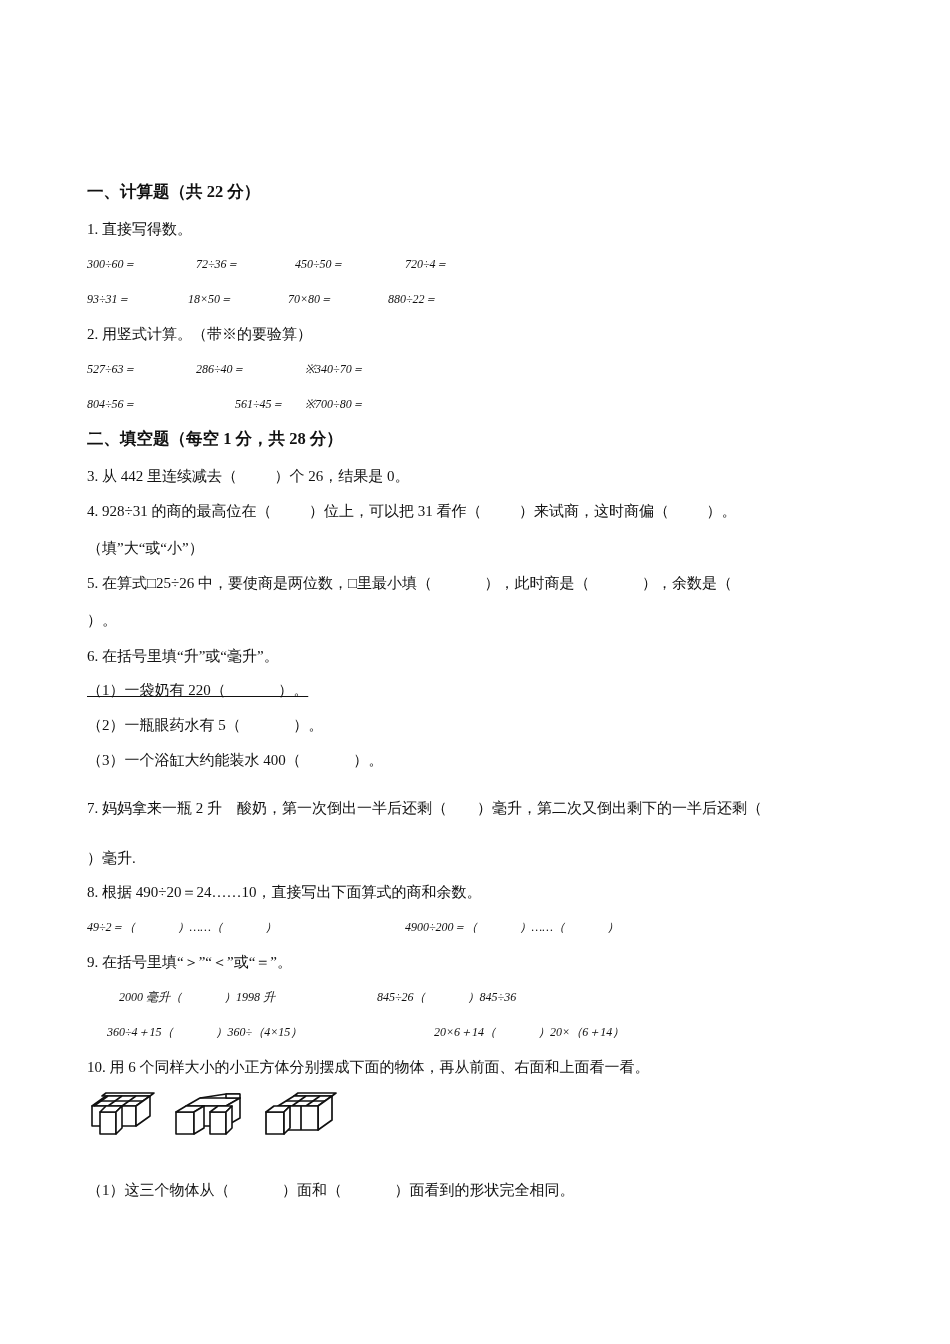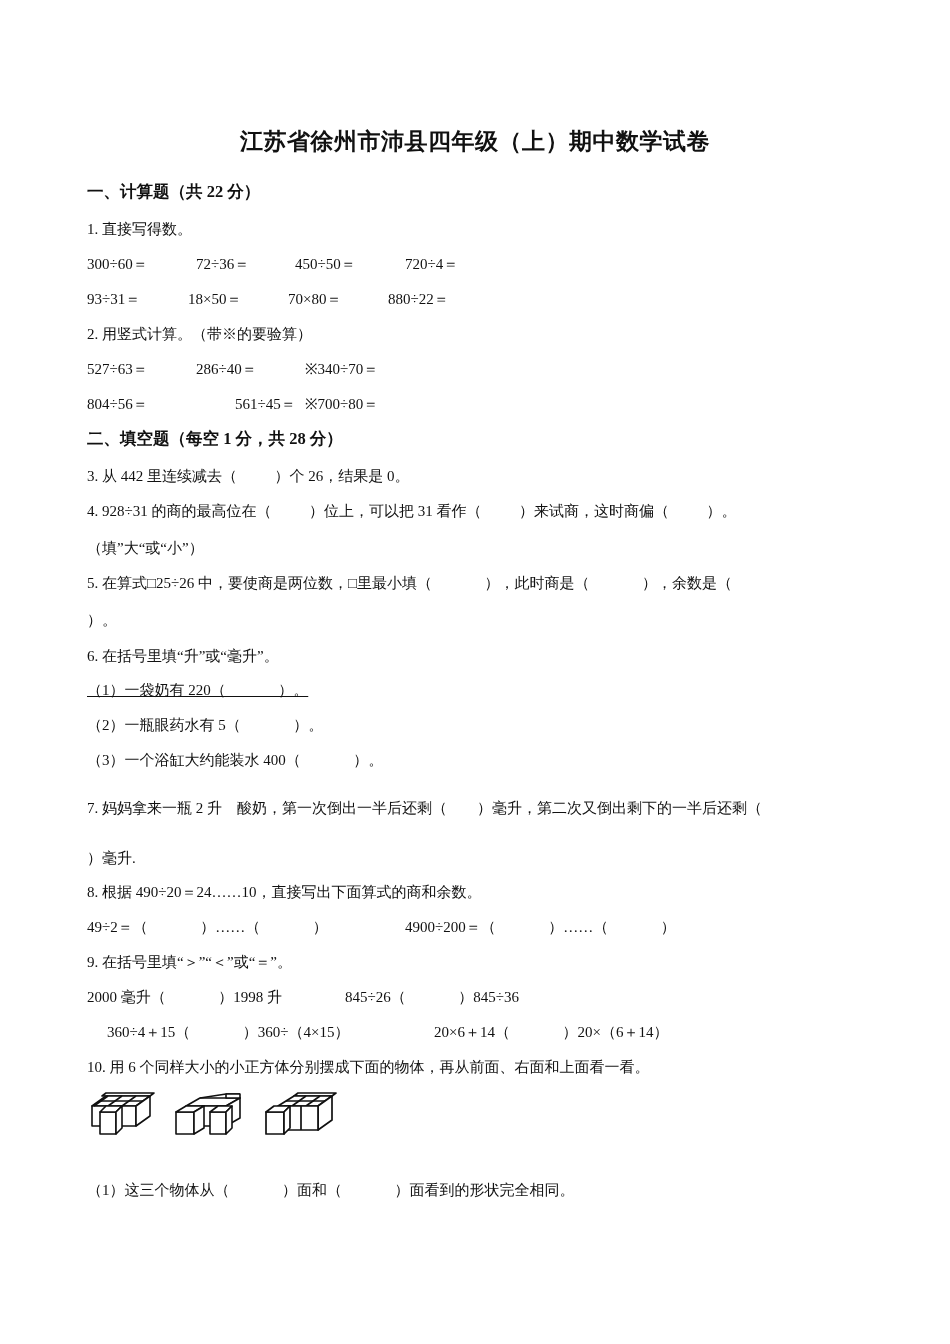--- a/index.html
+++ b/index.html
@@ -3,31 +3,30 @@
 <meta charset="utf-8">
 <style>
   html, body { margin: 0; padding: 0; background: #ffffff; }
   body { width: 950px; height: 1344px; position: relative; overflow: hidden;
          font-family: "Liberation Serif", "DejaVu Serif", serif; color: #111; }
   .page { position: absolute; left: 0; top: 0; width: 950px; height: 1344px; }
   .title { position: absolute; top: 126px; left: 0; width: 950px; text-align: center;
            font-size: 23px; font-weight: bold; letter-spacing: 0.5px; }
   .line { position: absolute; left: 87px; font-size: 15px; white-space: pre; line-height: 20px; }
   .heading { font-weight: bold; font-size: 16.5px; }
-  .row { position: absolute; left: 87px; font-size: 15px; line-height: 20px; white-space: pre; }
+  .row { position: absolute; left: 87px; font-size: 12px; line-height: 20px; white-space: pre; font-style: italic; }
   .cell { position: absolute; top: 0; white-space: pre; }
   .figures { position: absolute; left: 88px; top: 1092px; width: 260px; height: 50px; }
   .fig { position: absolute; top: 0; }
 </style>
 </head>
 <body>
 
 <div class="page">
 
-  <div class="title">江苏省徐州市沛县四年级（上）期中数学试卷</div>
 
   <div class="line heading" style="top:182px;">一、计算题（共 22 分）</div>
 
   <div class="line" style="top:219px;">1. 直接写得数。</div>
   <div class="row" style="top:254px;">
     <span class="cell" style="left:0px;">300÷60＝</span>
     <span class="cell" style="left:109px;">72÷36＝</span>
     <span class="cell" style="left:208px;">450÷50＝</span>
     <span class="cell" style="left:318px;">720÷4＝</span>
   </div>
@@ -68,21 +67,21 @@
   <div class="line" style="top:798px;">7. 妈妈拿来一瓶 2 升    酸奶，第一次倒出一半后还剩（        ）毫升，第二次又倒出剩下的一半后还剩（</div>
   <div class="line" style="top:848px;">）毫升.</div>
 
   <div class="line" style="top:882px;">8. 根据 490÷20＝24……10，直接写出下面算式的商和余数。</div>
   <div class="row" style="top:917px;">
     <span class="cell" style="left:0px;">49÷2＝（              ）……（              ）</span>
     <span class="cell" style="left:318px;">4900÷200＝（              ）……（              ）</span>
   </div>
 
   <div class="line" style="top:952px;">9. 在括号里填“＞”“＜”或“＝”。</div>
-  <div class="row" style="top:987px;">
+  <div class="row" style="top:987px;margin-left:32px;">
     <span class="cell" style="left:0px;">2000 毫升（              ）1998 升</span>
     <span class="cell" style="left:258px;">845÷26（              ）845÷36</span>
   </div>
   <div class="row" style="top:1022px;margin-left:20px;">
     <span class="cell" style="left:0px;">360÷4＋15（              ）360÷（4×15）</span>
     <span class="cell" style="left:327px;">20×6＋14（              ）20×（6＋14）</span>
   </div>
 
   <div class="line" style="top:1057px;">10. 用 6 个同样大小的小正方体分别摆成下面的物体，再从前面、右面和上面看一看。</div>
 

